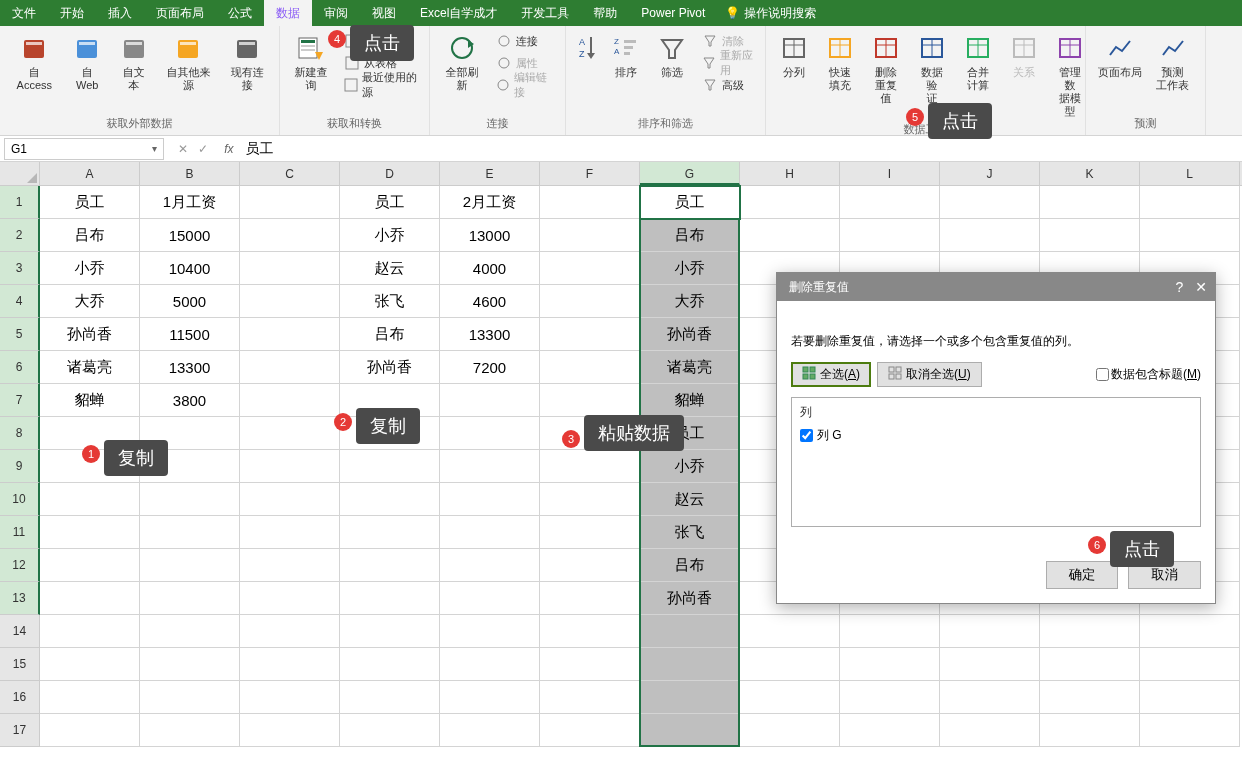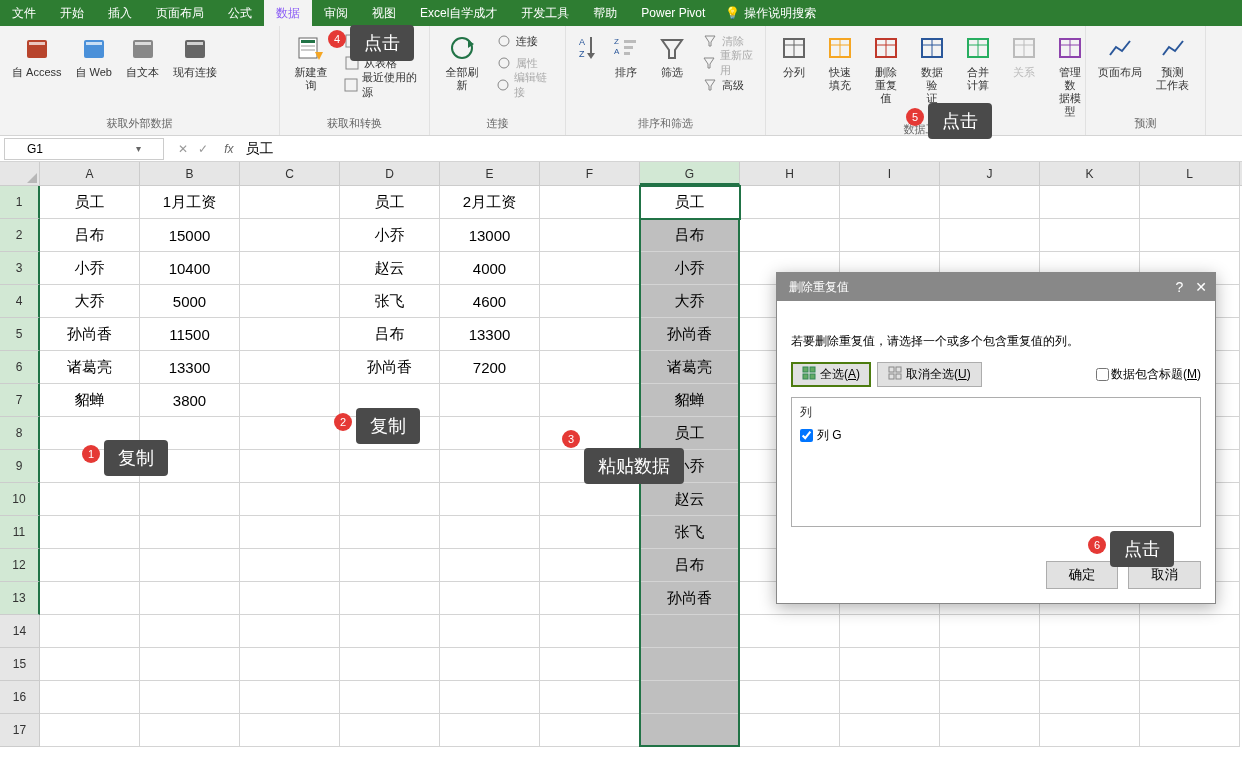--- a/index.html
+++ b/index.html
@@ -20,21 +20,21 @@
 .ribbon-btn { display: flex; flex-direction: column; align-items: center; justify-content: flex-start; padding: 2px 4px; cursor: pointer; text-align: center; font-size: 11px; color: #333; min-width: 40px; }
 .ribbon-btn .icon { width: 32px; height: 32px; display: flex; align-items: center; justify-content: center; margin-bottom: 2px; }
 .ribbon-btn .label { line-height: 13px; }
 .ribbon-small-btn { display: flex; align-items: center; padding: 2px 4px; cursor: pointer; font-size: 11px; color: #333; height: 22px; }
 .ribbon-small-btn .icon-sm { width: 16px; height: 16px; margin-right: 4px; display: inline-flex; align-items: center; justify-content: center; }
 .ribbon-small-btn.disabled { color: #aaa; }
 .ribbon-col { display: flex; flex-direction: column; justify-content: center; }
 
 
 .formula-row { height: 26px; border-bottom: 1px solid #d4d4d4; display: flex; align-items: center; background: #fff; }
-.name-box { width: 160px; height: 22px; border: 1px solid #ccc; margin: 0 4px; display: flex; align-items: center; padding: 0 22px; font-size: 12px; justify-content: space-between; }
+.name-box { width: 160px; height: 22px; border: 1px solid #ccc; margin: 0 4px; display: flex; align-items: center; padding: 0 6px; font-size: 12px; justify-content: space-between; }
 .name-box .dd { color: #666; font-size: 10px; }
 .fx-controls { display: flex; align-items: center; gap: 10px; padding: 0 10px; color: #999; }
 .fx-label { font-style: italic; color: #666; padding: 0 6px; }
 .formula-input { flex: 1; height: 22px; border: none; padding: 0 6px; font-size: 14px; outline: none; }
 
 
 .grid-area { position: relative; }
 .col-headers { display: flex; height: 24px; background: #e6e6e6; border-bottom: 1px solid #ccc; }
 .corner { width: 40px; height: 24px; background: #e6e6e6; border-right: 1px solid #ccc; border-bottom: 1px solid #ccc; display:flex; align-items:flex-end; justify-content:flex-end; padding:2px; }
 .col-header { width: 100px; text-align: center; line-height: 24px; border-right: 1px solid #ccc; color: #333; font-size: 12px; background: #e6e6e6; position: relative; }
@@ -122,20 +122,29 @@
           <span class="label">自 Web</span>
         </div>
         <div class="ribbon-btn">
           <span class="icon">
             <svg width="28" height="28">
               <rect x="4" y="6" width="20" height="18" fill="#888" rx="2"></rect>
               <rect x="6" y="8" width="16" height="3" fill="#fff" opacity="0.7"></rect>
             </svg>
           </span>
           <span class="label">自文本</span>
+        </div>
+        <div class="ribbon-btn">
+          <span class="icon">
+            <svg width="28" height="28">
+              <rect x="4" y="6" width="20" height="18" fill="#f5a623" rx="2"></rect>
+              <rect x="6" y="8" width="16" height="3" fill="#fff" opacity="0.7"></rect>
+            </svg>
+          </span>
+          <span class="label">自其他来源</span>
         </div>
         <div class="ribbon-btn">
           <span class="icon">
             <svg width="28" height="28">
               <rect x="4" y="6" width="20" height="18" fill="#666" rx="2"></rect>
               <rect x="6" y="8" width="16" height="3" fill="#fff" opacity="0.7"></rect>
             </svg>
           </span>
           <span class="label">现有连接</span>
         </div>
@@ -720,21 +729,21 @@
 <div class="callout" style="left:104px; top:440px;">
     <span>复制</span>
   </div>
 
 <div class="num-badge" style="left:334px; top:413px;">2</div>
 <div class="callout" style="left:356px; top:408px;">
     <span>复制</span>
   </div>
 
 <div class="num-badge" style="left:562px; top:430px;">3</div>
-<div class="callout" style="left:584px; top:448px;">
+<div class="callout" style="left:584px; top:415px;">
     <span>粘贴数据</span>
   </div>
 
 <div class="num-badge" style="left:328px; top:30px;">4</div>
 <div class="callout" style="left:350px; top:25px;">
     <span>点击</span>
   </div>
 
 <div class="num-badge" style="left:906px; top:108px;">5</div>
 <div class="callout" style="left:928px; top:103px;">

